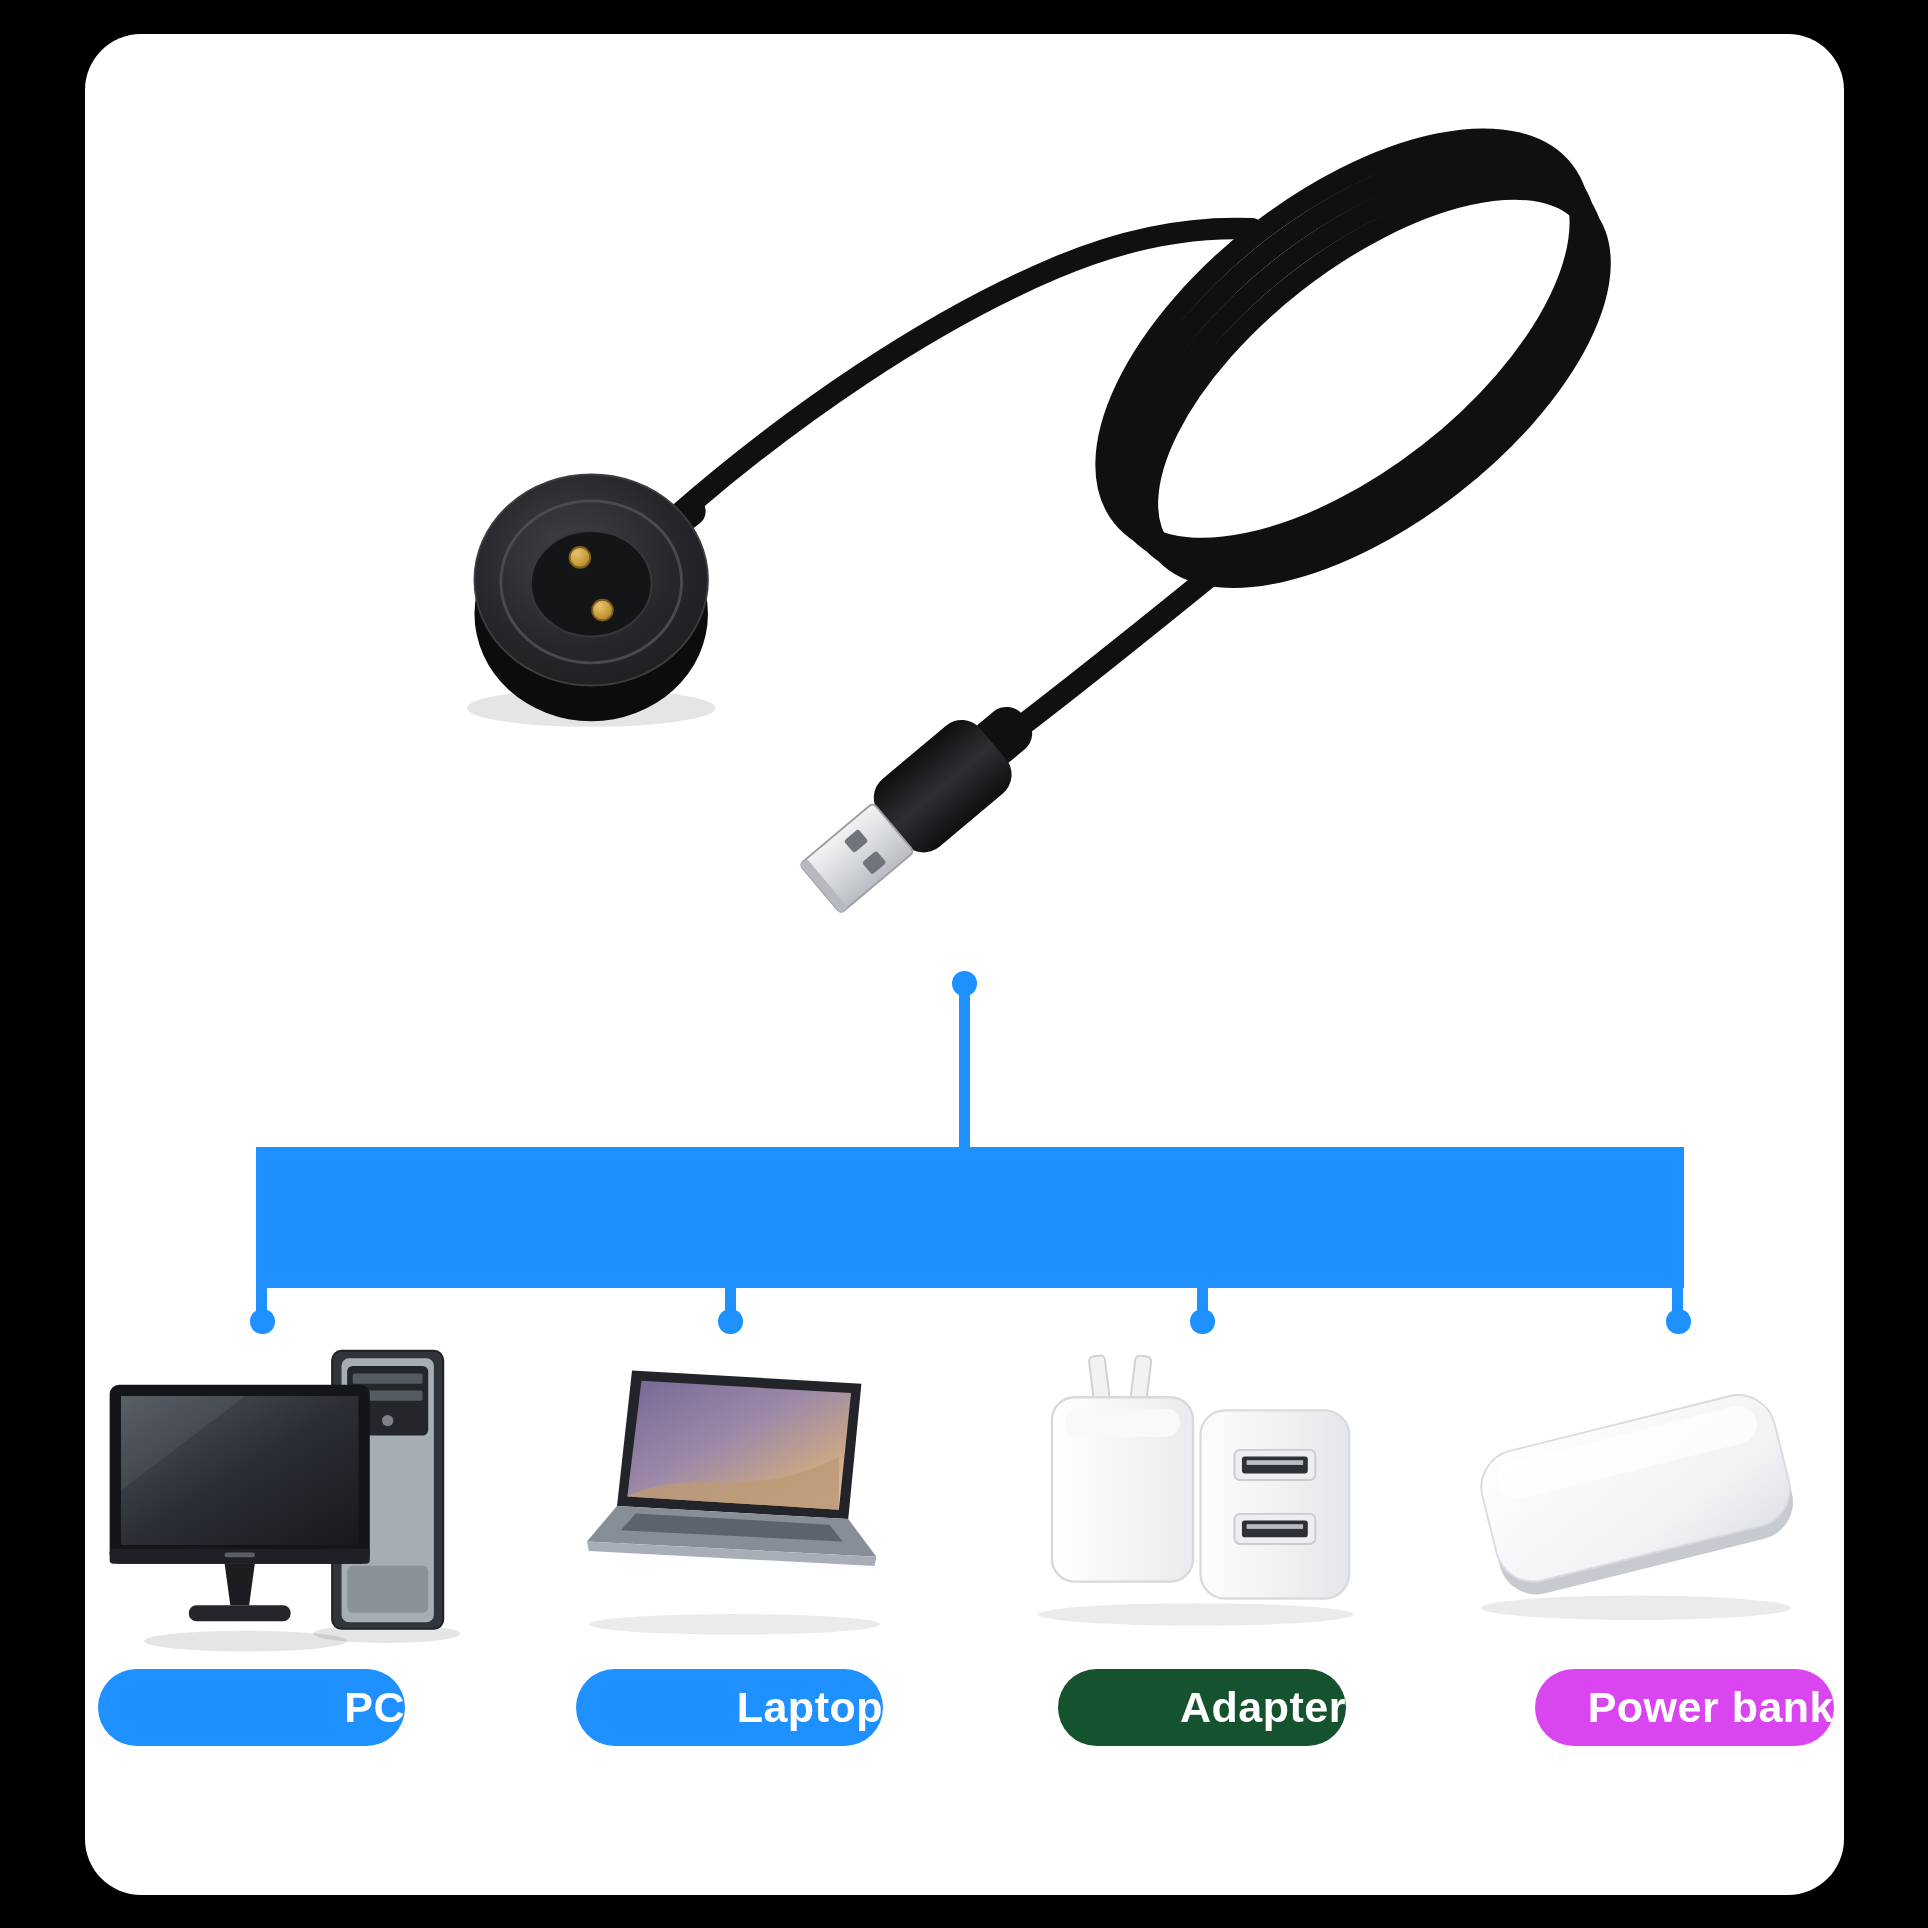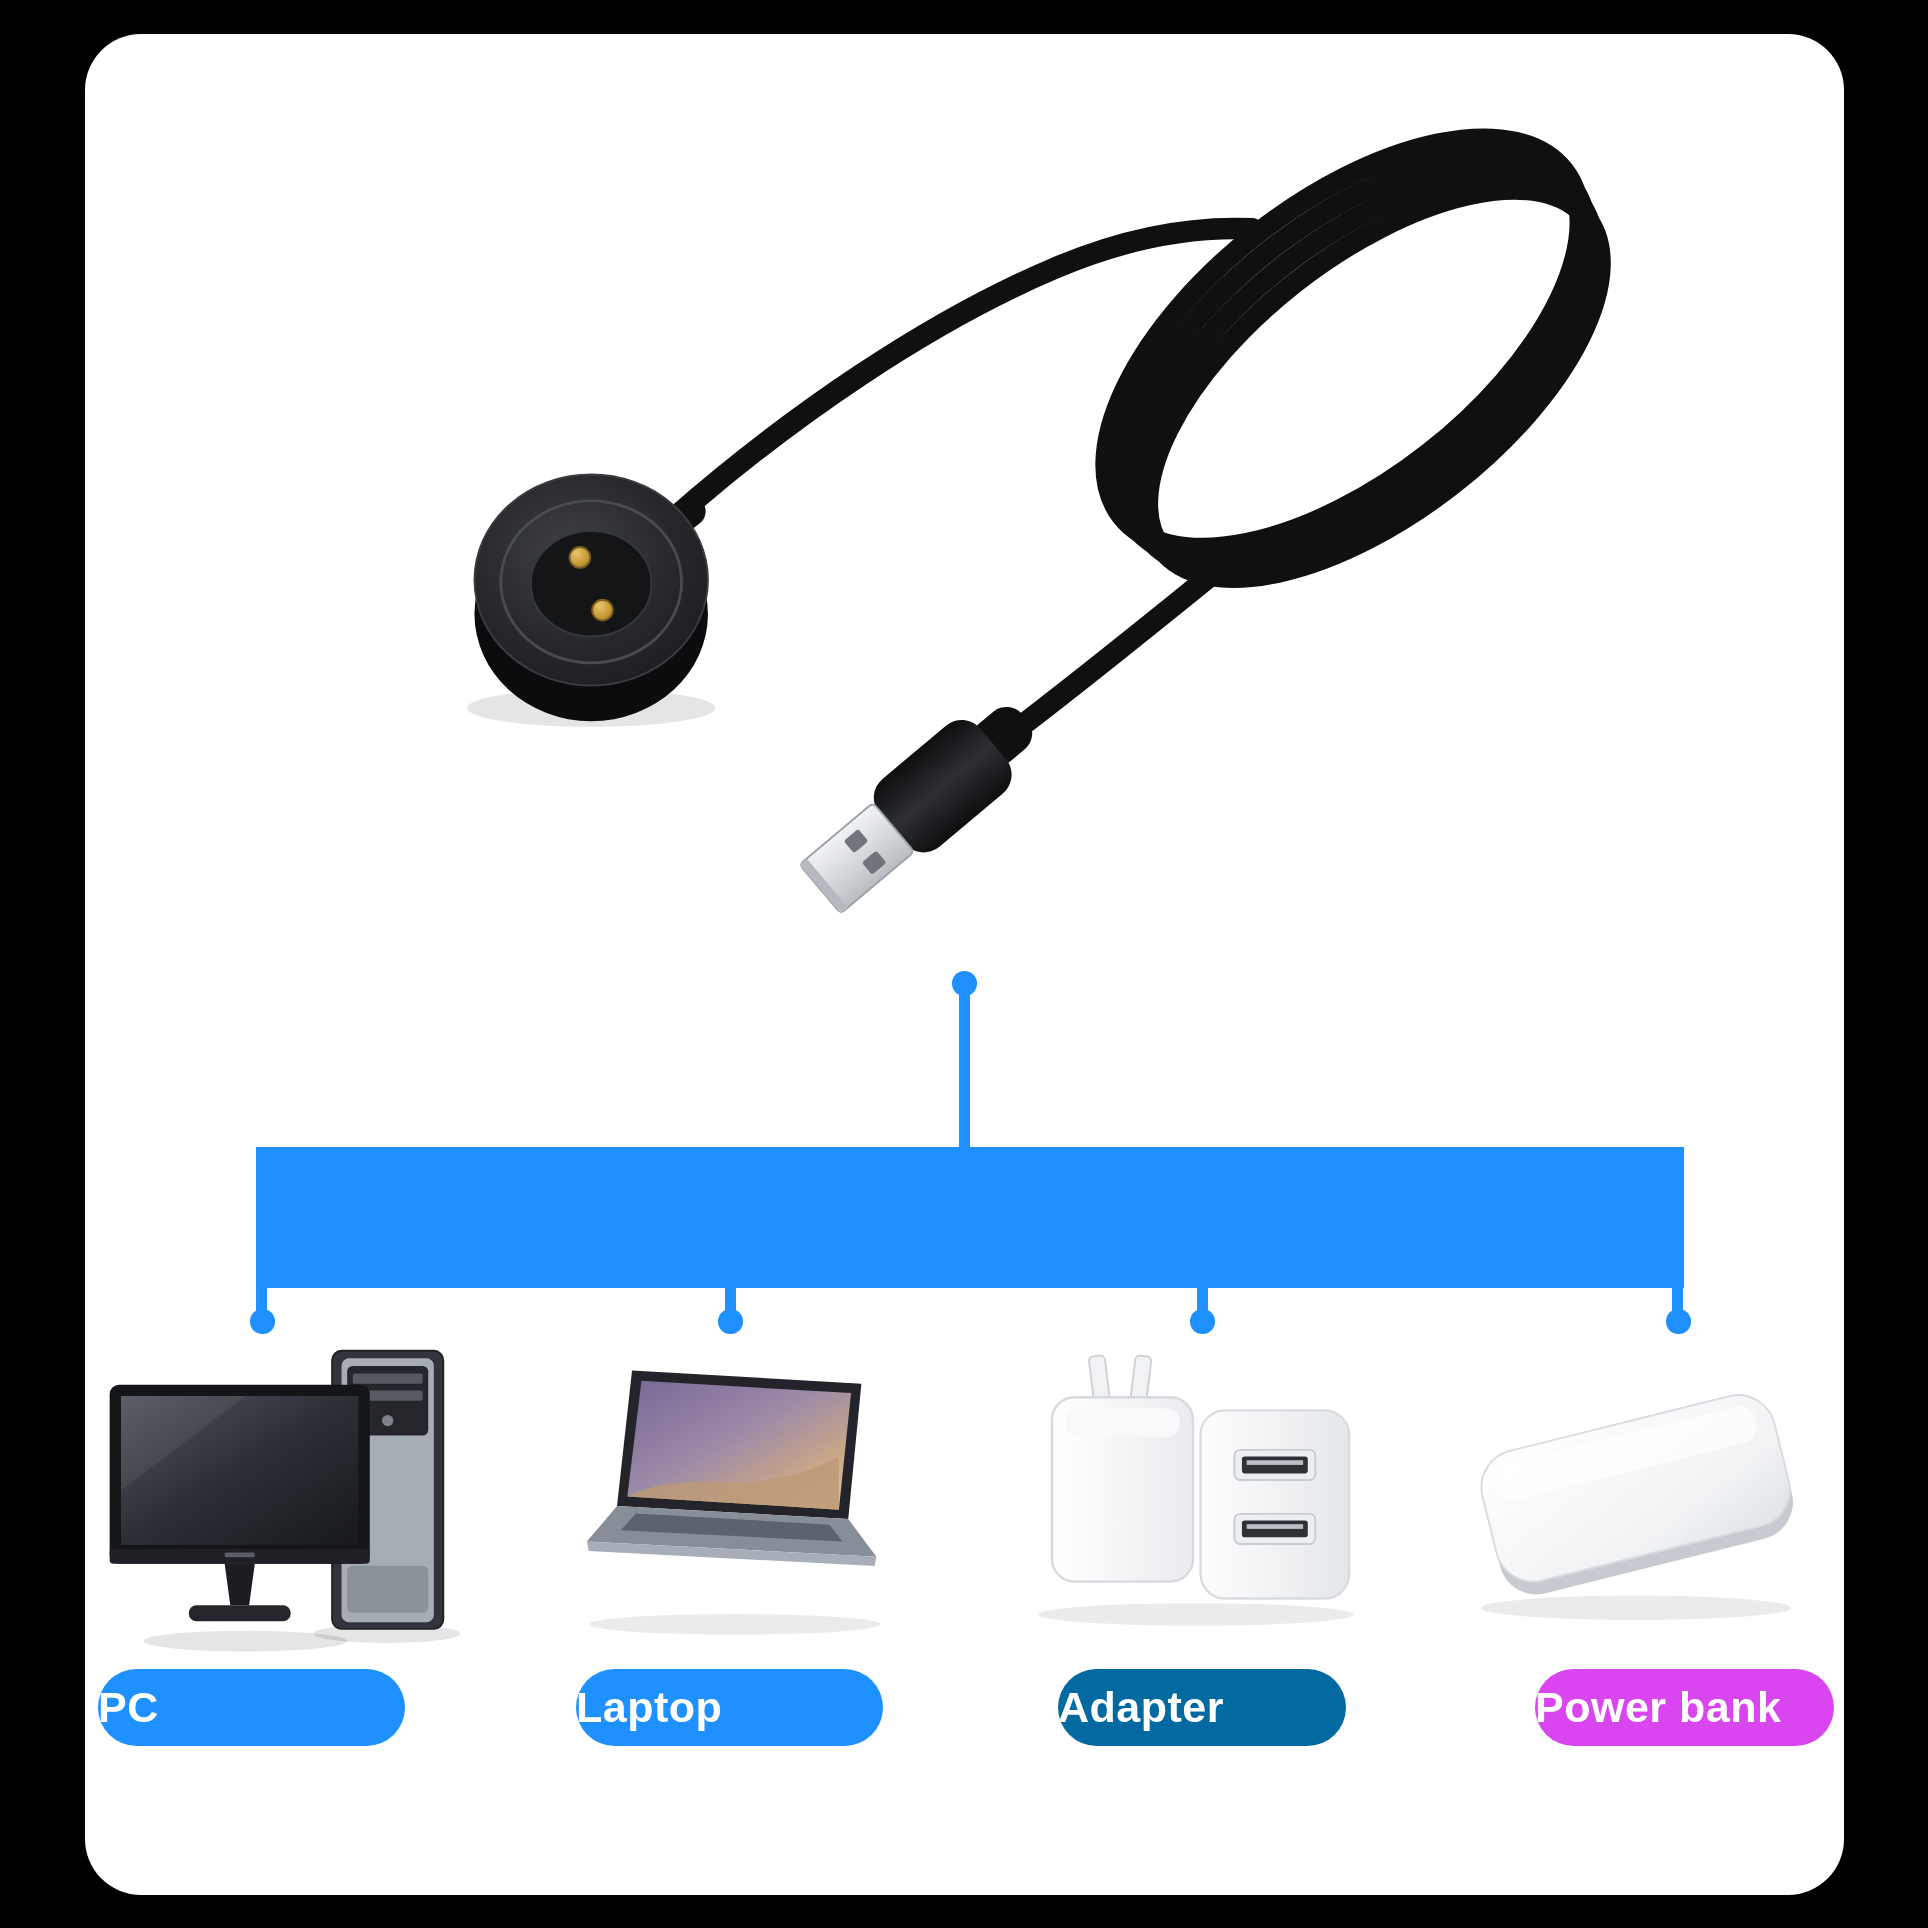--- a/index.html
+++ b/index.html
@@ -8,21 +8,21 @@
          font-family:"Liberation Sans",sans-serif;}
   .canvas{position:absolute;left:85px;top:34px;width:1759px;height:1861px;
           background:#fff;border-radius:56px;}
   .hero{position:absolute;left:0;top:0;pointer-events:none;}
   .dot{position:absolute;width:24.5px;height:24.5px;border-radius:50%;}
   .vline{position:absolute;width:11.3px;}
   .dropline{position:absolute;width:11.3px;height:26px;}
   .bar{position:absolute;left:256px;top:1147px;width:1428px;height:141px;}
   .fig{position:absolute;}
   .pill{position:absolute;top:1669px;height:77px;border-radius:39px;
-        display:flex;align-items:center;justify-content:flex-start;
+        display:flex;align-items:center;justify-content:flex-end;
         color:#fff;font-weight:700;font-size:43px;letter-spacing:0.5px;}
 </style>
 </head>
 <body>
 
 <div class="stage">
   <div class="canvas" style="background: rgb(255, 255, 255);"></div>
 
   <svg class="hero" width="1928" height="951" viewBox="0 0 2048 1010">
     <defs>
@@ -204,20 +204,20 @@
       </g>
     </svg>
   </div>
 
   <div class="pill" style="left: 98px; width: 307px; background: rgb(30, 144, 255);">
     <span>PC</span>
   </div>
   <div class="pill" style="left: 576px; width: 307px; background: rgb(30, 144, 255);">
     <span>Laptop</span>
   </div>
-  <div class="pill" style="left: 1058px; width: 288px; background: #0369a1;">
+  <div class="pill" style="left: 1058px; width: 288px; background: #14532d;">
     <span>Adapter</span>
   </div>
   <div class="pill" style="left: 1535px; width: 299px; background: #d946ef;">
     <span>Power bank</span>
   </div>
 </div>
 
 
 </body></html>

